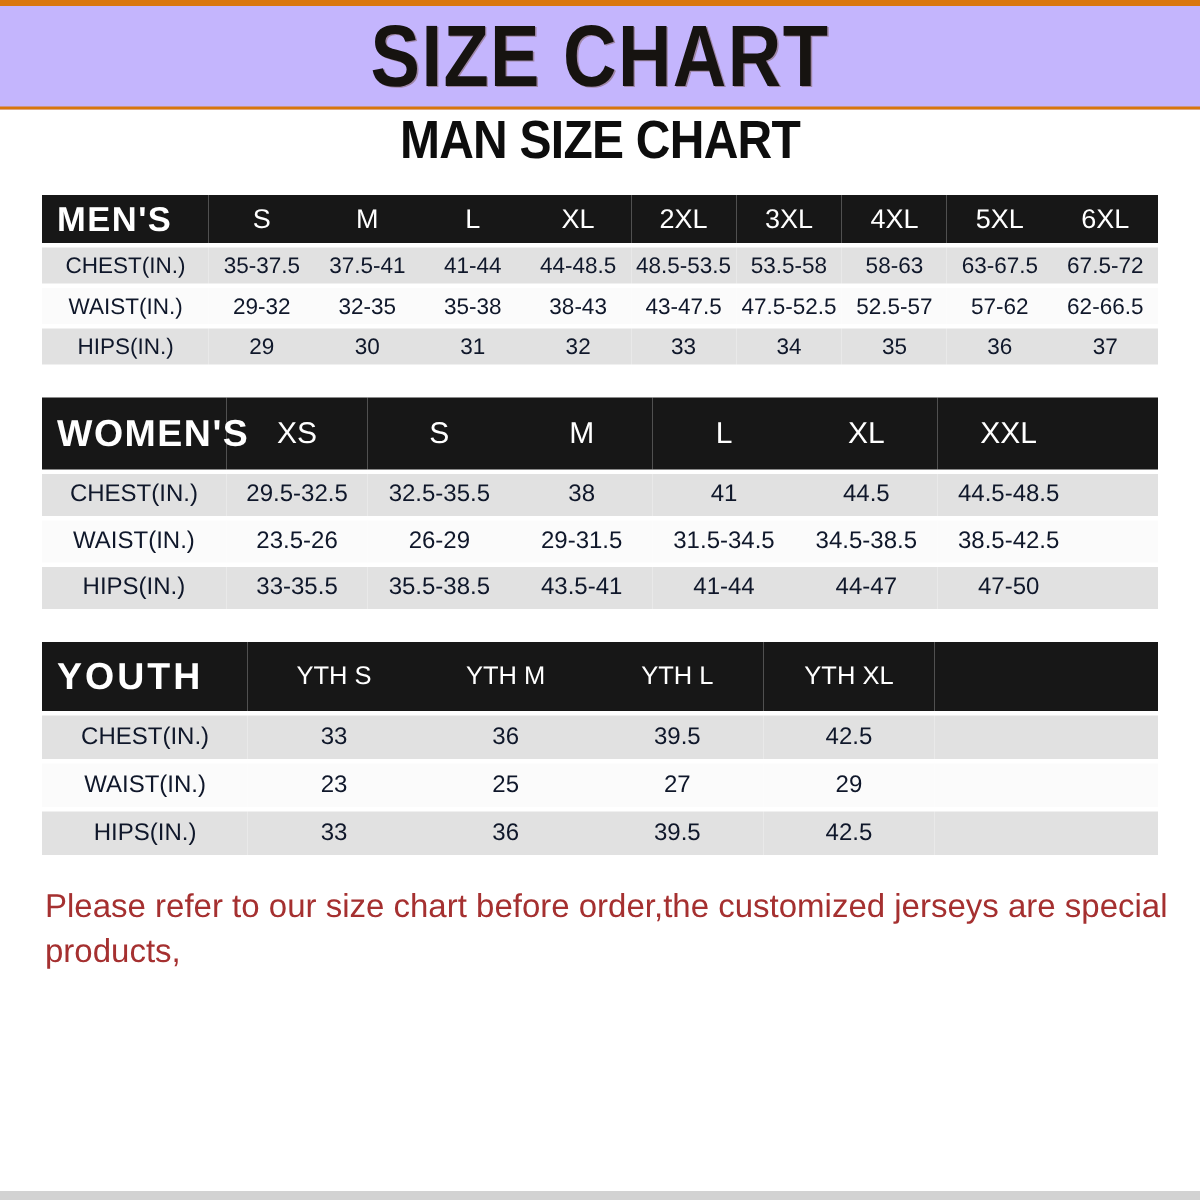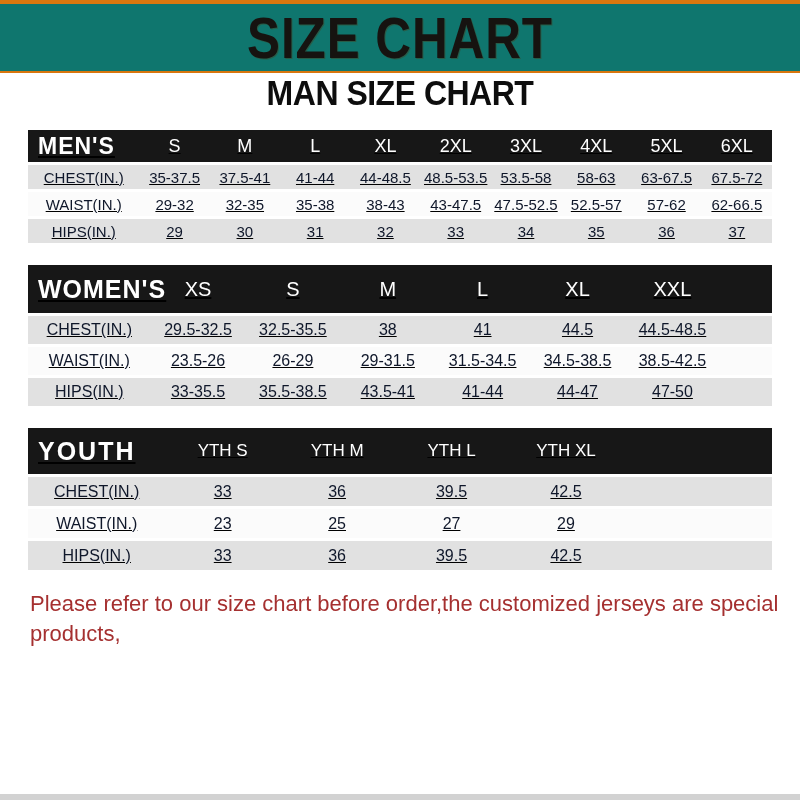--- a/index.html
+++ b/index.html
@@ -33,21 +33,20 @@
   .section-title span{display:inline-block;transform:scaleY(1.12);letter-spacing:-0.5px}
   .section-men   .section-title{margin-top:2px;margin-bottom:12px}
   .section-women .section-title{margin-top:20px;margin-bottom:12px}
   .section-youth .section-title{margin-top:36px;margin-bottom:14px}
 
   
   .size-table{
     width:744px;margin:16px auto;
     border-collapse:separate;border-spacing:0 3px;
     table-layout:fixed;
-    text-decoration:underline;
   }
   .size-table thead th{
     background:#171717;color:#ffffff;vertical-align:middle;
   }
   .size-table th.corner{
     text-align:left;padding-left:10px;font-weight:700;letter-spacing:1px;
   }
   .size-table th.size{font-weight:400;text-align:center}
   .size-table th.spacer,.size-table td.spacer{background:inherit;padding:0}
   .size-table thead th.spacer{background:#171717}
@@ -85,21 +84,21 @@
   .bottom-strip{
     position:absolute;left:0;bottom:0;width:100%;height:6px;
     background:#d2d2d2;
   }
 </style>
 </head>
 <body>
 
 <div class="page">
 
-  <header class="banner" style="background: #0f766e;">
+  <header class="banner" style="background: #c4b5fd;">
     <span class="banner-title">SIZE CHART</span>
   </header>
 
   <section class="section-men">
     <h2 class="section-title"><span>MAN SIZE CHART</span></h2>
     <table class="size-table men">
         <thead>
           <tr>
             <th class="corner">MEN'S</th>
             <th class="size">S</th>

